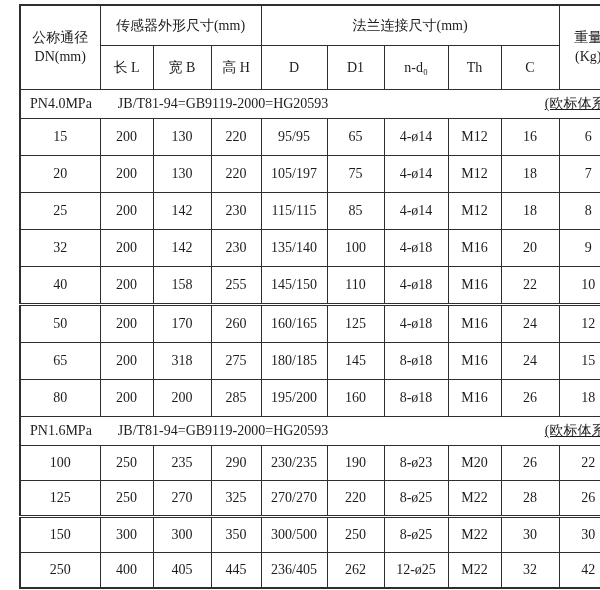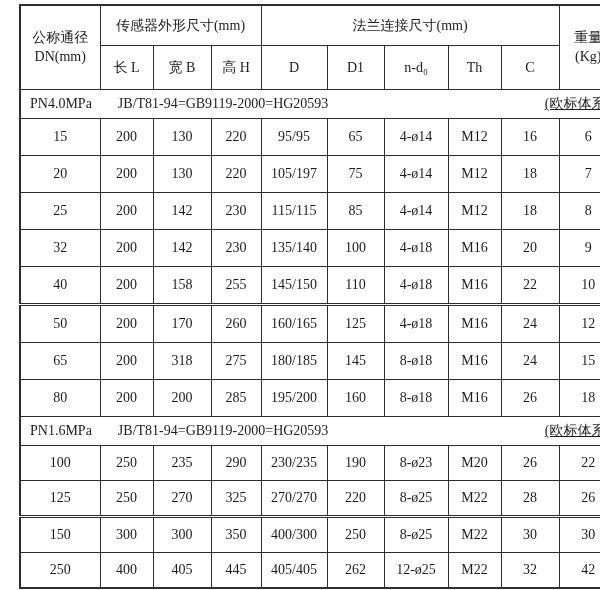--- a/index.html
+++ b/index.html
@@ -216,33 +216,33 @@
           <td>8-ø25</td>
           <td>M22</td>
           <td>28</td>
           <td>26</td>
         </tr>
         <tr class="s1 seam">
           <td>150</td>
           <td>300</td>
           <td>300</td>
           <td>350</td>
-          <td>400/300</td>
+          <td>300/500</td>
           <td>250</td>
           <td>8-ø25</td>
           <td>M22</td>
           <td>30</td>
           <td>30</td>
         </tr>
         <tr class="s1">
           <td>250</td>
           <td>400</td>
           <td>405</td>
           <td>445</td>
-          <td>405/405</td>
+          <td>236/405</td>
           <td>262</td>
           <td>12-ø25</td>
           <td>M22</td>
           <td>32</td>
           <td>42</td>
         </tr>
       </tbody>
   </table>
 </div>
 

